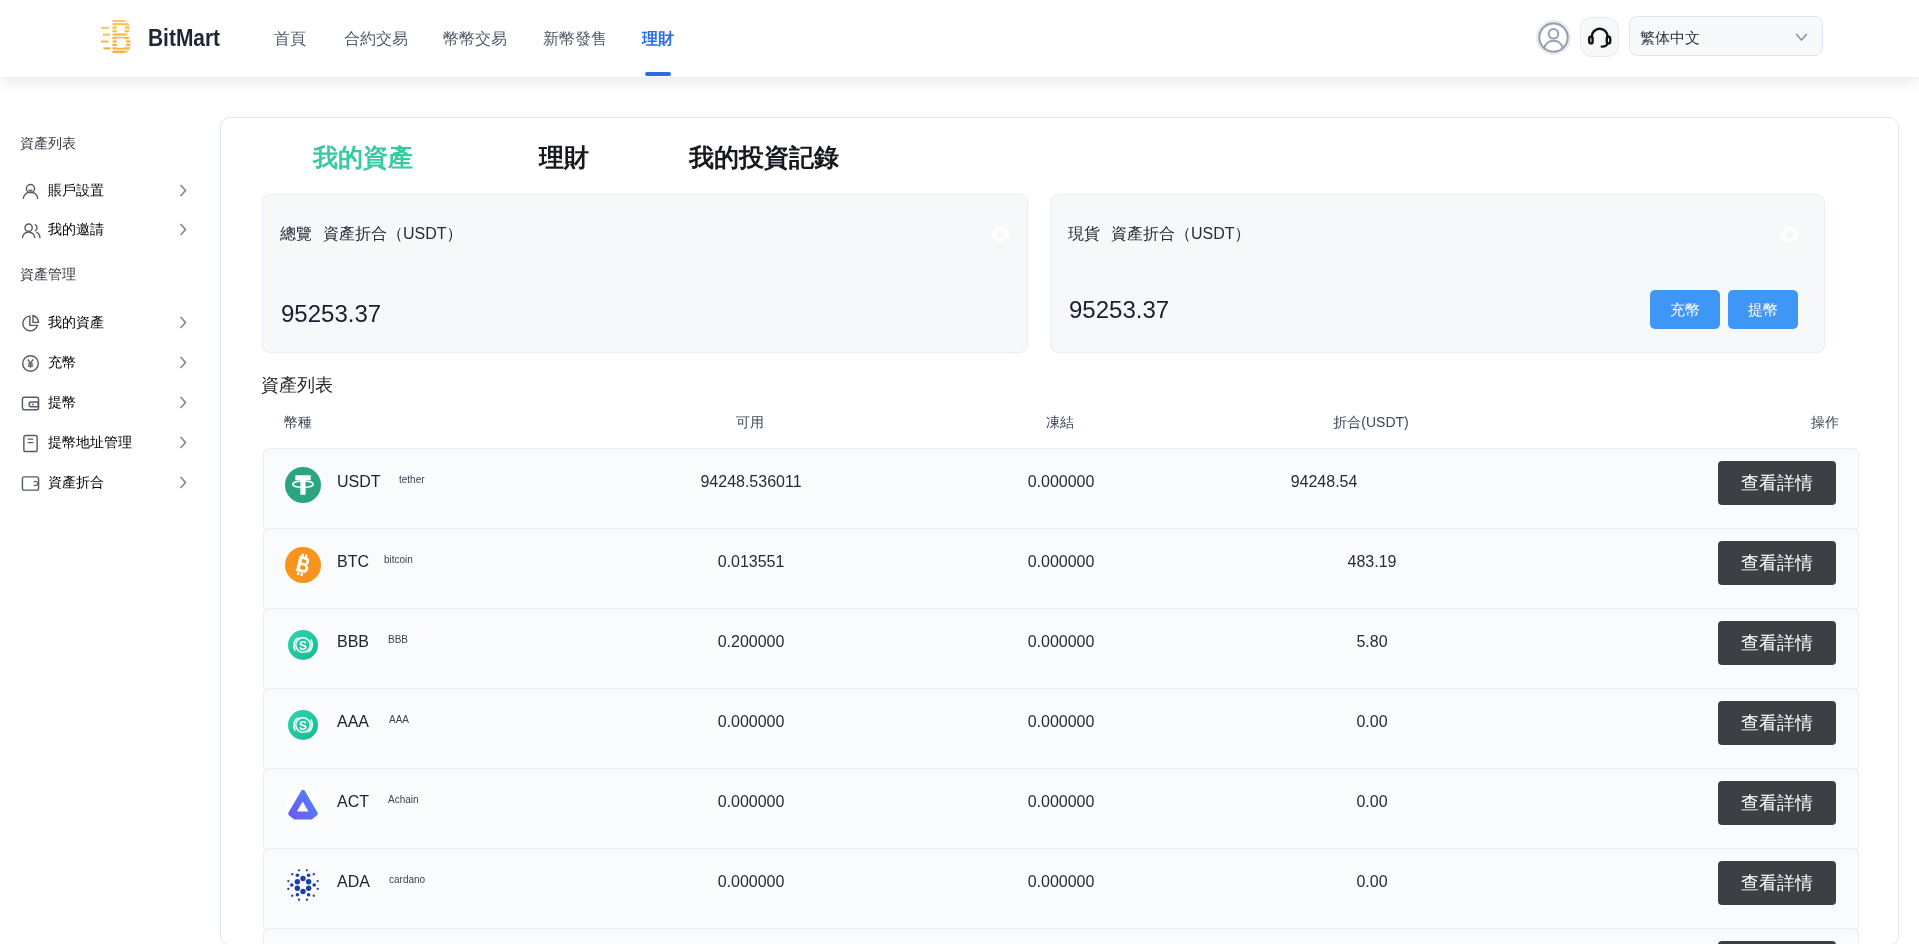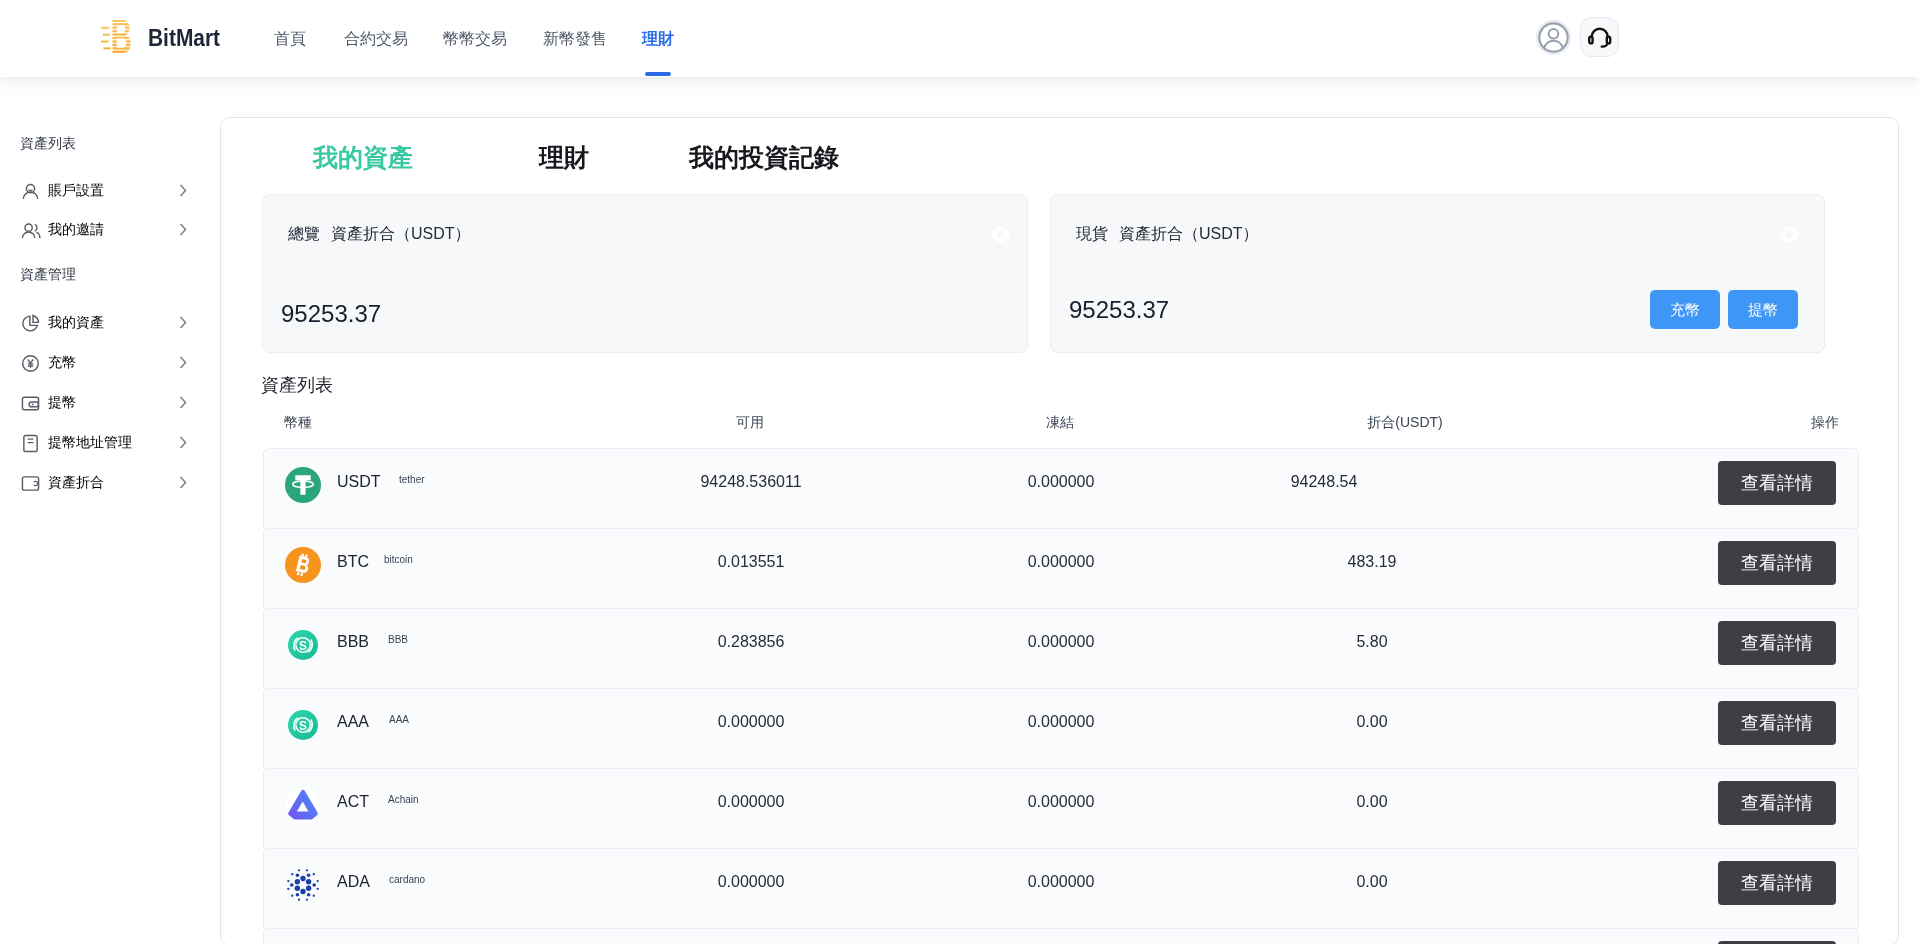--- a/index.html
+++ b/index.html
@@ -22,21 +22,21 @@
 .sec{position:absolute;left:20px;font-size:14px;color:#333a45}
 .sitem{position:absolute;left:0;width:200px;height:24px}
 .sitem svg.ic{position:absolute;left:21px;top:3px}
 .sitem .t{position:absolute;left:48px;top:3px;font-size:14px;color:#000000}
 .sitem svg.ar{position:absolute;left:179px;top:5px}
 
 #panel{position:absolute;left:220px;top:117px;width:1679px;height:829px;background:#fff;border:1px solid #dfe5f0;border-radius:10px;overflow:hidden}
 .tab{position:absolute;top:39px;transform:translate(-50%,-50%);font-size:25px;font-weight:bold;color:#16181d;white-space:nowrap}
 .tab.on{color:#38c9a2}
 .card{position:absolute;top:76px;height:159px;background:#f7f8fa;border:1px solid #e9edf4;border-radius:8px}
-.card .lab{position:absolute;left:25px;top:29px;font-size:16px;color:#252b38}
+.card .lab{position:absolute;left:17px;top:29px;font-size:16px;color:#252b38}
 .card .lab b{font-weight:normal;margin-right:11px}
 .card .num{position:absolute;left:18px;font-size:24px;font-weight:500;color:#171e2e}
 .card svg.eye{position:absolute}
 #card1{left:41px;width:766px}
 #card2{left:829px;width:775px}
 .cbtn{position:absolute;top:95px;width:70px;height:39px;border-radius:5px;background:#3e96f6;color:#fff;font-size:15px;line-height:39px;text-align:center}
 #alist{position:absolute;left:40px;top:255px;font-size:18px;color:#1d222b}
 
 .th{position:absolute;top:296px;font-size:14px;color:#3c4554;white-space:nowrap}
 .row{position:absolute;left:42px;width:1596px;height:84px;background:#fafbfd;border:1px solid #e9ecf2;border-radius:6px}
@@ -96,20 +96,26 @@
     <path d="M8.4 28.9 a9.9 9.9 0 0 1 19.2 0" fill="none" stroke="#9aa0ad" stroke-width="2.1"></path>
   </svg>
   <div id="hsbtn">
     <svg width="25" height="24" viewBox="0 0 25 24" fill="none" stroke="#111216" stroke-width="2.4">
       <path d="M4.7 15.5 V11.8 a8 8 0 0 1 16 0 V15.5"></path>
       <rect x="2.2" y="11.8" width="3.4" height="6.6" rx="1.7" fill="#fff"></rect>
       <rect x="19.8" y="11.8" width="3.4" height="6.6" rx="1.7" fill="#fff"></rect>
       <path d="M20.8 18.4 c-1.2 2.6 -3.6 3.4 -6.2 3.2" stroke-width="2.2" stroke-linecap="round"></path>
     </svg>
   </div>
+  <div id="langbox">
+    <span>繁体中文</span>
+    <svg width="13" height="10" viewBox="0 0 13 10" fill="none" stroke="#8e97a8" stroke-width="1.8">
+        <path d="M1.2 2 L6.5 8 L11.8 2"></path>
+      </svg>
+  </div>
 </div>
 
 <div class="sec" style="top:135px">資產列表</div>
 <div class="sitem" style="top:179px">
   <svg class="ic" width="19" height="19" viewBox="0 0 20 20" fill="none" stroke="#565d69" stroke-width="1.5">
     <circle cx="10" cy="7" r="4.3"></circle>
       <path d="M2.5 18 a7.5 7.5 0 0 1 15 0"></path>
       <path d="M8 8.2 q2 1.6 4 0" stroke-width="1.3"></path>
   </svg>
   <div class="t">賬戶設置</div>
@@ -202,21 +208,21 @@
     </svg>
     <div class="num" style="top:101px">95253.37</div>
     <div class="cbtn" style="left:599px">充幣</div>
     <div class="cbtn" style="left:677px">提幣</div>
   </div>
 
   <div id="alist">資產列表</div>
   <div class="th" style="left:63px">幣種</div>
   <div class="th" style="left:529px;transform:translateX(-50%)">可用</div>
   <div class="th" style="left:839px;transform:translateX(-50%)">凍結</div>
-  <div class="th" style="left:1184px;transform:translateX(-50%)">折合(USDT)</div>
+  <div class="th" style="left:1150px;transform:translateX(-50%)">折合(USDT)</div>
   <div class="th" style="left:1618px;transform:translateX(-100%)">操作</div>
 
   <div class="row" style="top:330px">
     <svg class="cic" viewBox="0 0 36 36">
         <circle cx="18" cy="18" r="18" fill="#2aa57e"></circle>
         <path fill="#fff" d="M10.3 8.2 h15.4 v5 h-5.1 v14.6 h-5.2 V13.2 h-5.1 Z"></path>
         <ellipse cx="18" cy="17.2" rx="10.3" ry="3.1" fill="none" stroke="#fff" stroke-width="1.5"></ellipse>
       </svg>
     <span class="sym">USDT</span>
       <span class="nm" style="left:135px">tether</span>
@@ -250,21 +256,21 @@
         </defs>
         <circle cx="18" cy="18" r="15" fill="url(#gr1)"></circle>
         <circle cx="18" cy="18" r="7.2" fill="none" stroke="#eafaf5" stroke-width="1.6"></circle>
         <text x="18" y="22.5" text-anchor="middle" font-size="12" font-weight="bold" fill="#fff" font-family="Liberation Sans">S</text>
         <path d="M10.2 23.5 a9.6 9.6 0 0 1 2.2 -12.6" fill="none" stroke="#eafaf5" stroke-width="1.8"></path>
         <path d="M25.8 12.5 a9.6 9.6 0 0 1 -2.2 12.6" fill="none" stroke="#eafaf5" stroke-width="1.8"></path>
         <path d="M12.4 10.9 l2.6 -0.4 l-1.2 2.6 Z M23.6 25.1 l-2.6 0.4 l1.2 -2.6 Z" fill="#eafaf5"></path>
       </svg>
     <span class="sym">BBB</span>
       <span class="nm" style="left:124px">BBB</span>
-    <span class="v" style="left:487px">0.283856</span>
+    <span class="v" style="left:487px">0.200000</span>
     <span class="v" style="left:797px">0.000000</span>
     <span class="v" style="left:1108px">5.80</span>
     <div class="btn">查看詳情</div>
   </div>
   <div class="row" style="top:570px">
     <svg class="cic" viewBox="0 0 36 36">
         <circle cx="18" cy="18" r="15" fill="url(#gr1)"></circle>
         <circle cx="18" cy="18" r="7.2" fill="none" stroke="#eafaf5" stroke-width="1.6"></circle>
         <text x="18" y="22.5" text-anchor="middle" font-size="12" font-weight="bold" fill="#fff" font-family="Liberation Sans">S</text>
         <path d="M10.2 23.5 a9.6 9.6 0 0 1 2.2 -12.6" fill="none" stroke="#eafaf5" stroke-width="1.8"></path>

